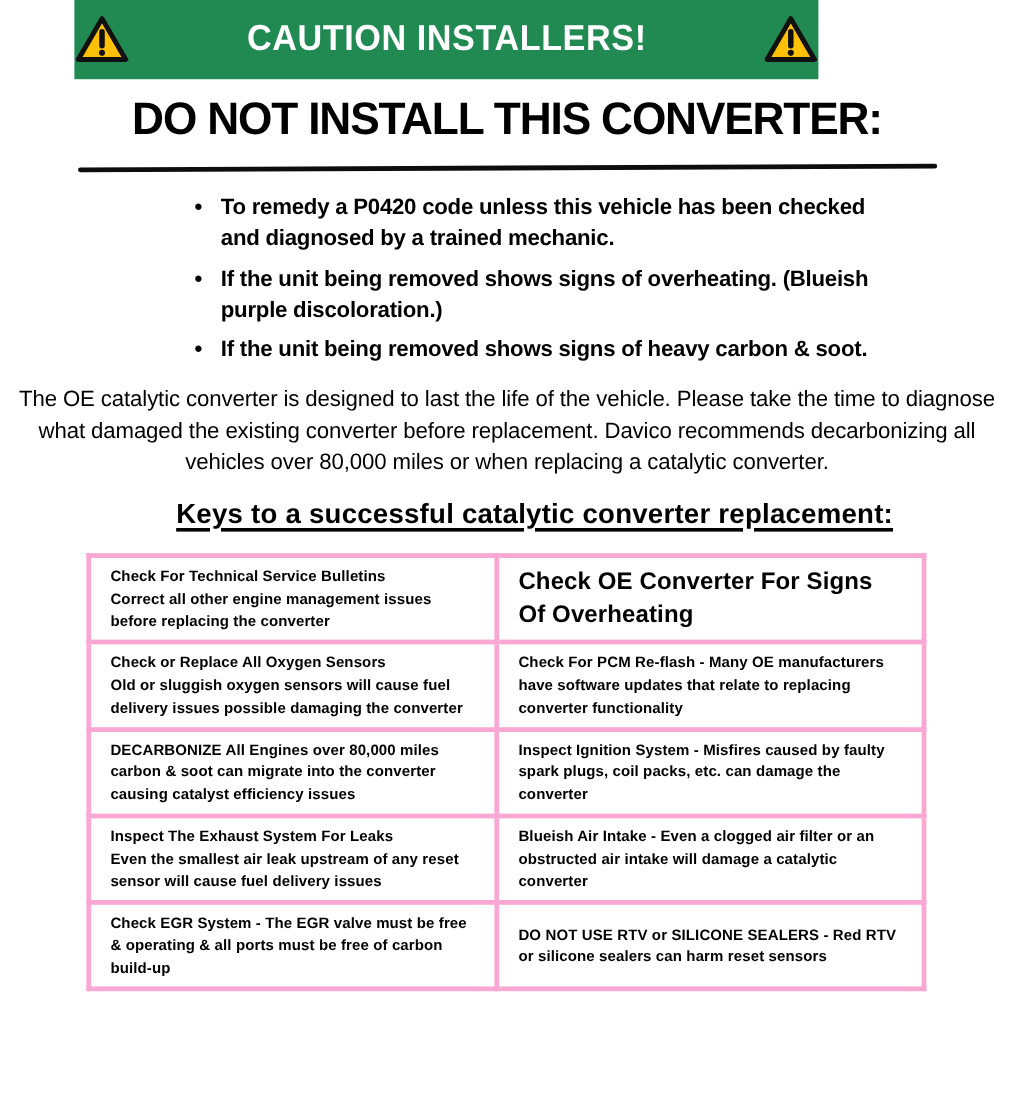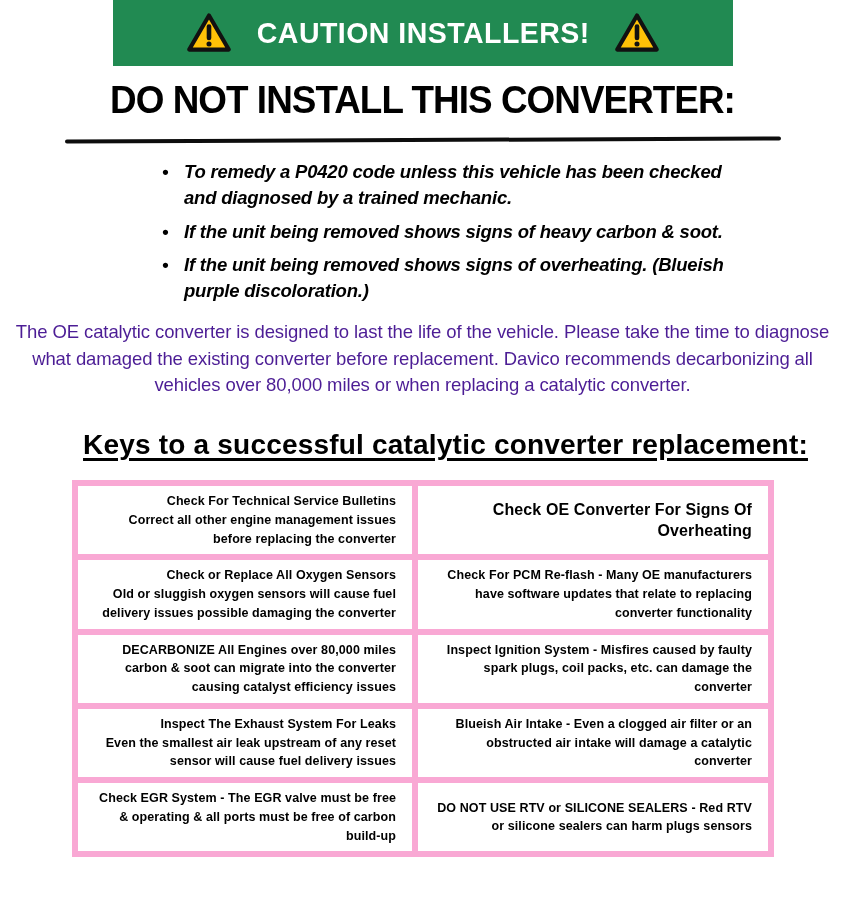--- a/index.html
+++ b/index.html
@@ -9,27 +9,27 @@
     height: 919px;
     font-family: "Liberation Sans", sans-serif;
     color: #000;
     overflow: hidden;
     position: relative;
   }
   .page { width: 845px; height: 919px; background: #fff; }
 
   
   .banner {
-    margin: 0 0 0 113px;
+    margin: 0 0 0 62px;
     width: 620px;
     height: 66px;
     background: #218a52;
     display: flex;
     align-items: center;
-    justify-content: center;
+    justify-content: space-between;
     gap: 16px;
   }
   .banner-title {
     color: #ffffff;
     font-weight: 700;
     font-size: 30px;
     letter-spacing: 0.5px;
     transform: scaleX(0.95);
     white-space: nowrap;
   }
@@ -54,21 +54,20 @@
     background: #0d0d0d;
     border-radius: 2px;
     transform: rotate(-0.25deg);
   }
 
   
   .warnings-list {
     margin: 17px 0 0 162px;
     width: 580px;
     list-style: none;
-    font-style: italic;
   }
   .warnings-list li {
     position: relative;
     padding-left: 22px;
     font-size: 18.5px;
     font-weight: 700;
     line-height: 1.42;
     margin-bottom: 7px;
     letter-spacing: -0.2px;
   }
@@ -81,59 +80,59 @@
   }
 
   
   .advisory-paragraph {
     margin: 15px auto 0 auto;
     width: 836px;
     text-align: center;
     font-size: 18.5px;
     font-weight: 400;
     line-height: 1.42;
-    color: #4c1d95;
+    color: #000000;
     letter-spacing: -0.1px;
   }
 
   
   .keys-heading {
-    margin-top: 31px;
+    margin-top: 17px;
     text-align: center;
-    font-size: 28px;
+    font-size: 23px;
     font-weight: 700;
     letter-spacing: 0.2px;
     text-decoration: underline;
     text-underline-offset: 4px;
     text-decoration-thickness: 2.5px;
     padding-left: 46px;
   }
 
   
   .replacement-table {
     margin: 19px 0 0 72px;
     width: 696px;
     border-collapse: collapse;
     table-layout: fixed;
   }
   .replacement-table td {
-    border: 6px solid #f9a8d4;
+    border: 4px solid #f9a8d4;
     height: 60px;
     vertical-align: middle;
-    text-align: right;
+    text-align: left;
     padding: 6px 16px;
     font-size: 12.5px;
     font-weight: 700;
     line-height: 1.5;
     white-space: pre-line;
     letter-spacing: 0.1px;
   }
   .replacement-table col.c-left  { width: 340px; }
   .replacement-table col.c-right { width: 356px; }
-  .replacement-table td.big-cell { font-size: 16px; line-height: 1.35; }
+  .replacement-table td.big-cell { font-size: 20px; line-height: 1.35; }
 </style>
 </head>
 <body>
 
 <div class="page">
 
   <div class="banner">
     <span>
       <svg class="tri-icon" viewBox="0 0 100 90" aria-hidden="true">
         <path d="M50 7 L93 81 L7 81 Z" fill="#ffc107" stroke="#111111" stroke-width="9" stroke-linejoin="round"></path>
@@ -150,22 +149,22 @@
       </svg>
     </span>
   </div>
 
   <div class="main-heading">DO NOT INSTALL THIS CONVERTER:</div>
 
   <div class="divider"></div>
 
   <ul class="warnings-list">
     <li>To remedy a P0420 code unless this vehicle has been checked and diagnosed by a trained mechanic.</li>
+    <li>If the unit being removed shows signs of overheating. (Blueish purple discoloration.)</li>
     <li>If the unit being removed shows signs of heavy carbon &amp; soot.</li>
-    <li>If the unit being removed shows signs of overheating. (Blueish purple discoloration.)</li>
   </ul>
 
   <p class="advisory-paragraph">The OE catalytic converter is designed to last the life of the vehicle. Please take the time to diagnose what damaged the existing converter before replacement. Davico recommends decarbonizing all vehicles over 80,000 miles or when replacing a catalytic converter.</p>
 
   <div class="keys-heading">Keys to a successful catalytic converter replacement:</div>
 
   <table class="replacement-table">
     <colgroup>
         <col class="c-left">
         <col class="c-right">
@@ -185,18 +184,18 @@
         <td>DECARBONIZE All Engines over 80,000 miles carbon &amp; soot can migrate into the converter causing catalyst efficiency issues</td>
         <td>Inspect Ignition System - Misfires caused by faulty spark plugs, coil packs, etc. can damage the converter</td>
       </tr>
       <tr>
         <td>Inspect The Exhaust System For Leaks
 Even the smallest air leak upstream of any reset sensor will cause fuel delivery issues</td>
         <td>Blueish Air Intake - Even a clogged air filter or an obstructed air intake will damage a catalytic converter</td>
       </tr>
       <tr>
         <td>Check EGR System - The EGR valve must be free &amp; operating &amp; all ports must be free of carbon build-up</td>
-        <td>DO NOT USE RTV or SILICONE SEALERS - Red RTV or silicone sealers can harm plugs sensors</td>
+        <td>DO NOT USE RTV or SILICONE SEALERS - Red RTV or silicone sealers can harm reset sensors</td>
       </tr>
     </tbody>
   </table>
 
 </div>
 
 </body></html>

